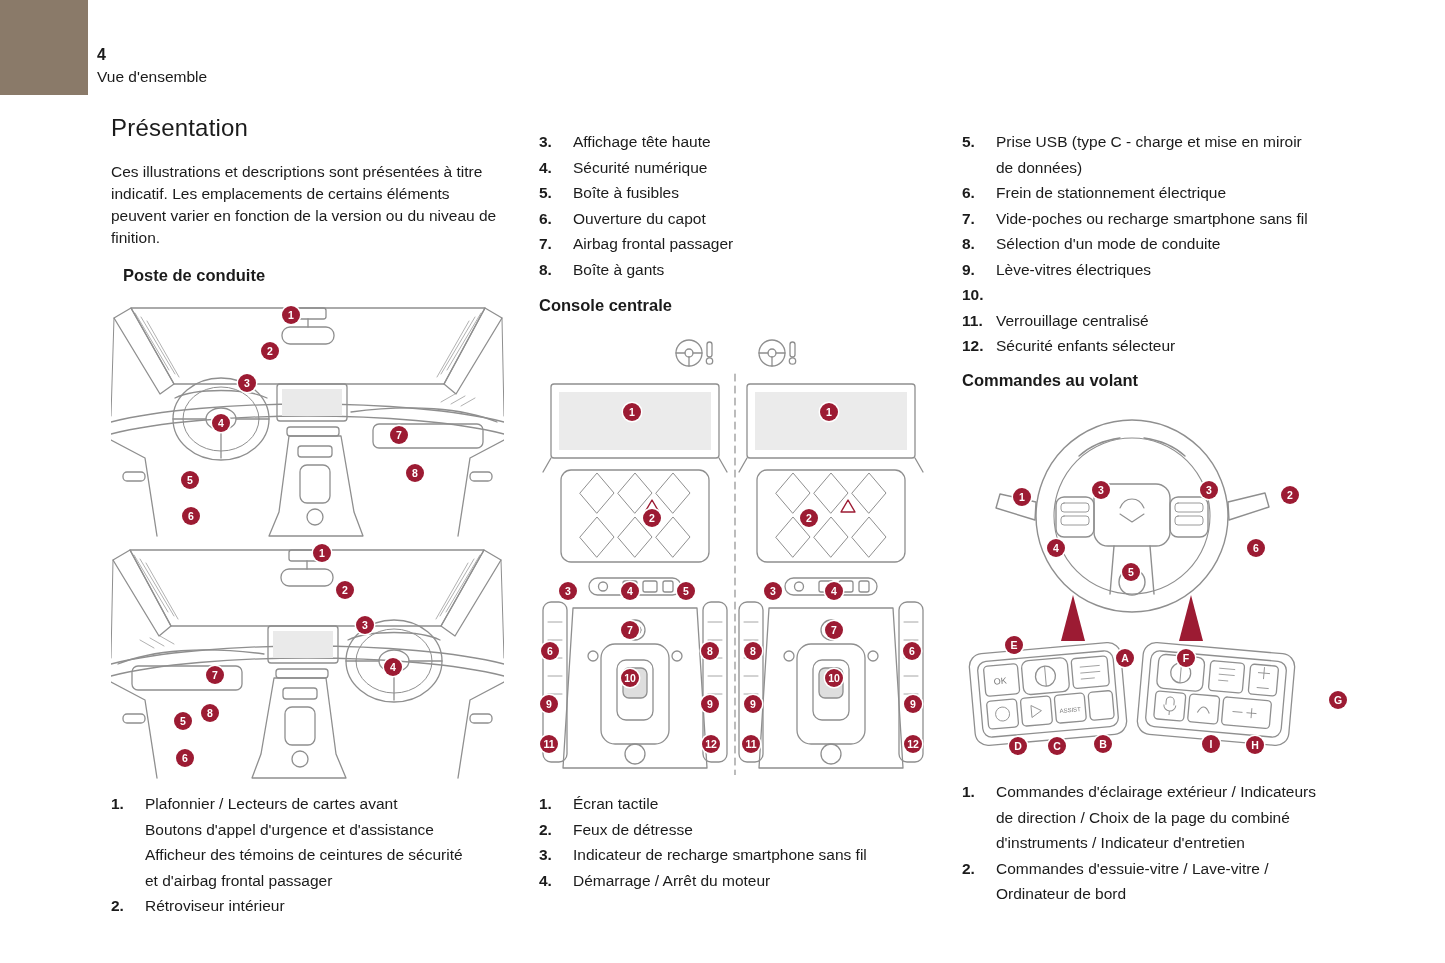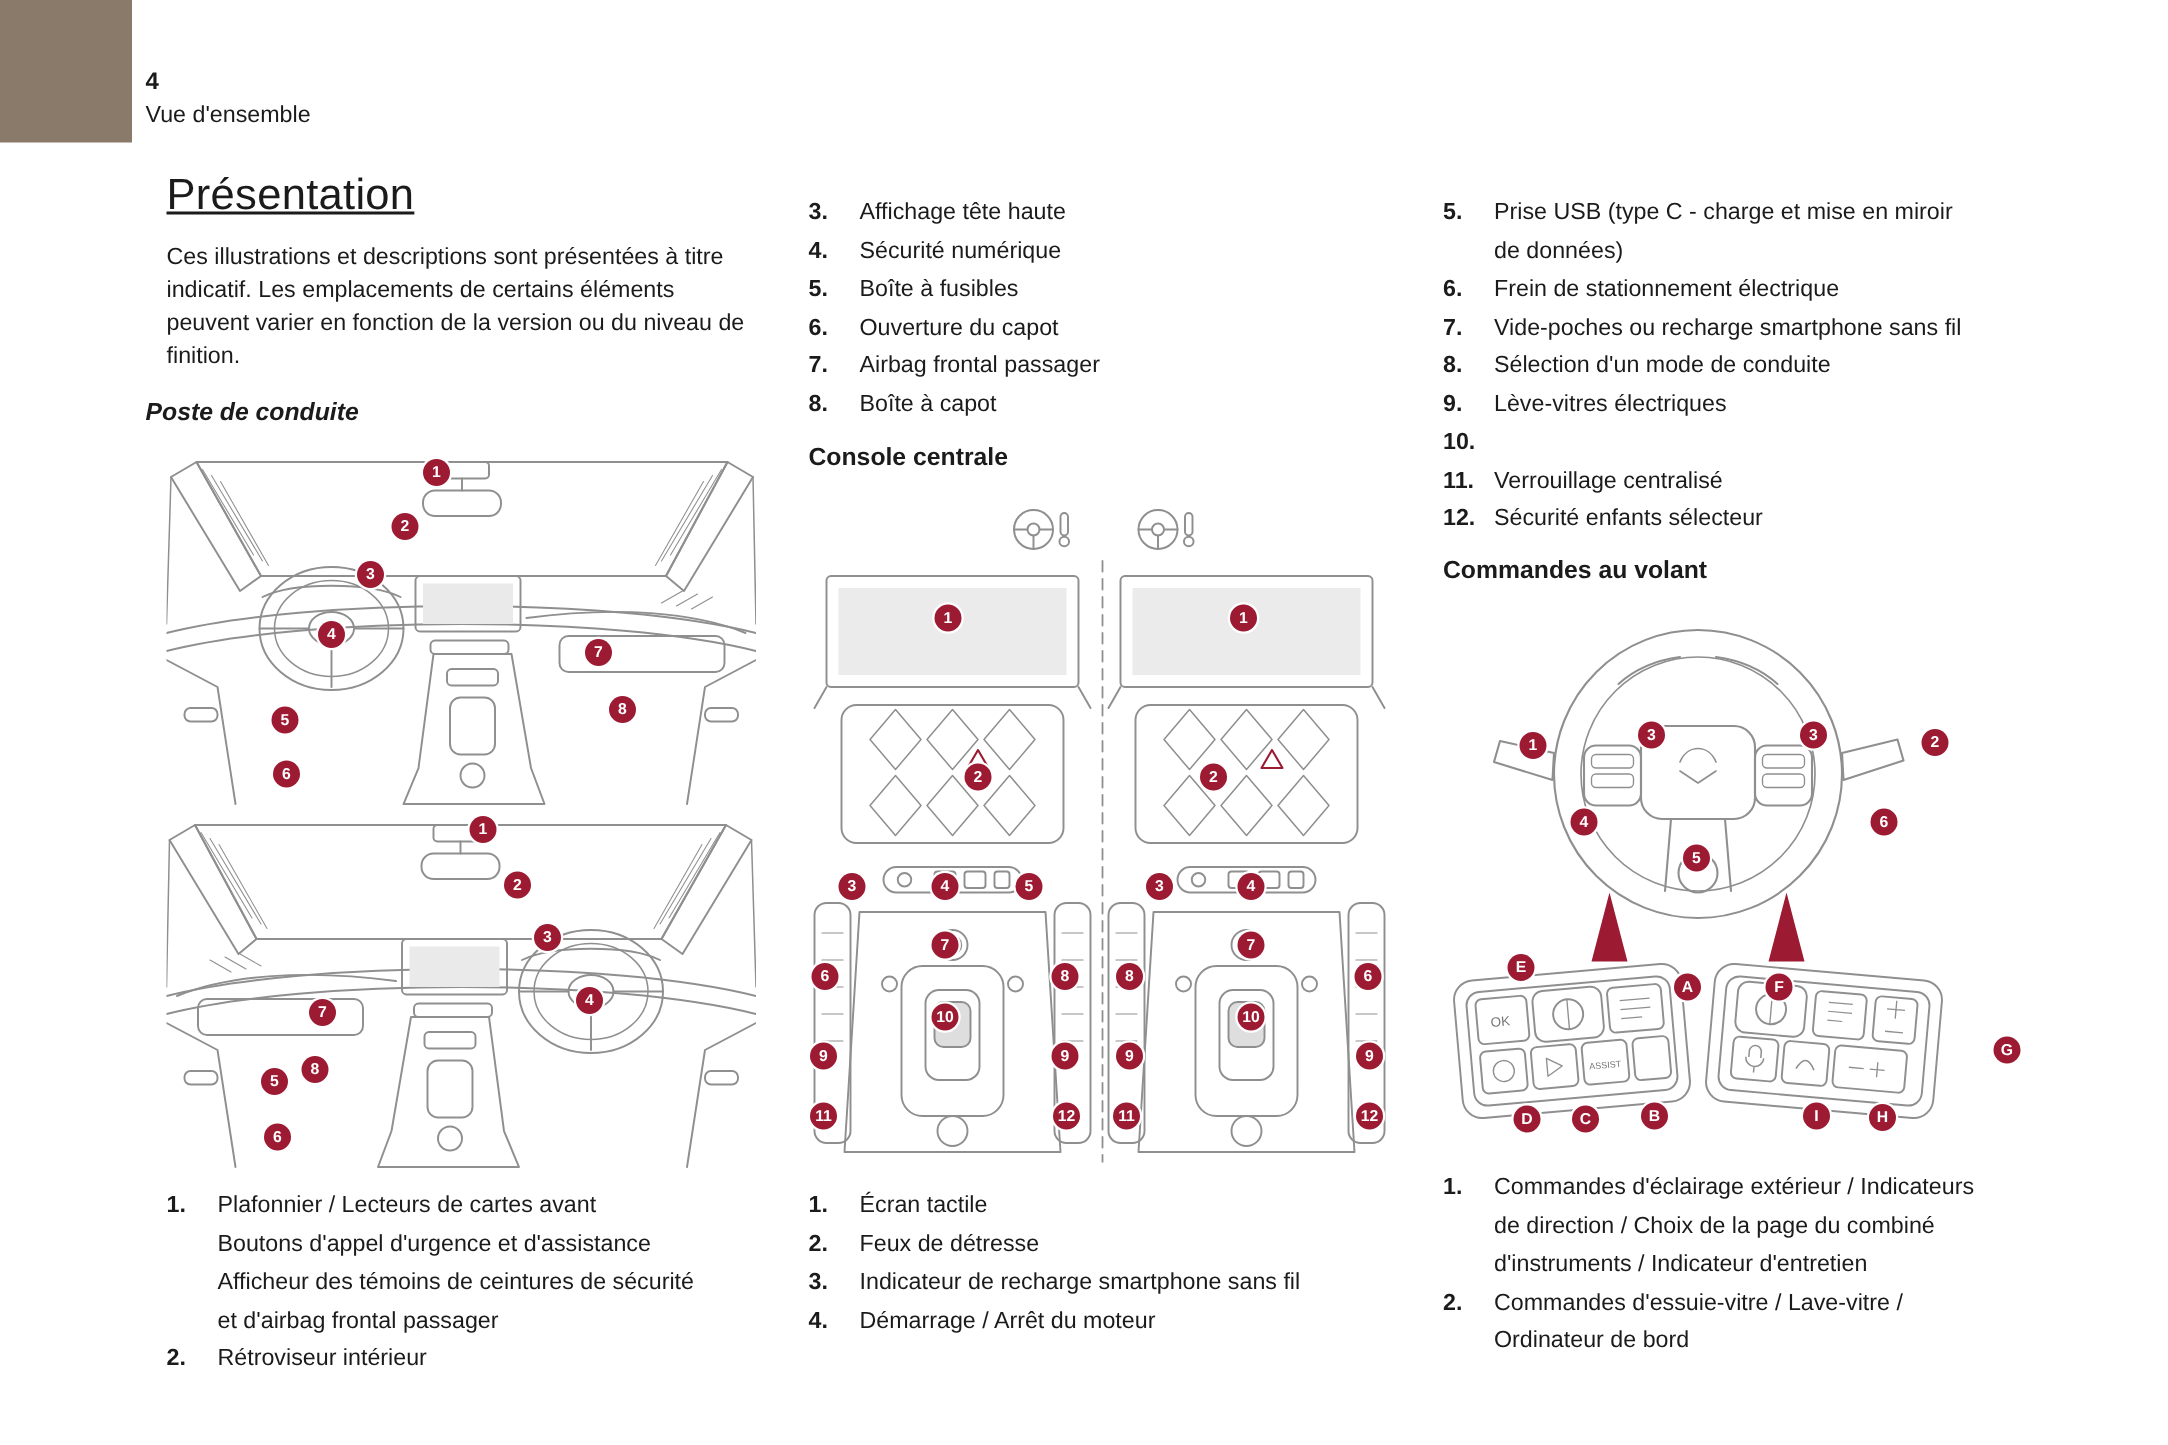--- a/index.html
+++ b/index.html
@@ -7,21 +7,21 @@
     --badge:#9c1b33;
     --ink:#1b1b1b;
     --line:#8f8f8f;
   }
   *{box-sizing:border-box;}
   body{margin:0;background:#fff;font-family:"Liberation Sans",sans-serif;color:var(--ink);}
   .page{position:relative;width:1445px;height:963px;background:#fff;overflow:hidden;}
   .corner{position:absolute;left:0;top:0;width:88px;height:95px;background:var(--corner);}
   .page-num{position:absolute;left:97px;top:46px;font-size:16px;font-weight:bold;}
   .section-name{position:absolute;left:97px;top:68px;font-size:15.5px;}
-  .title{position:absolute;left:111px;top:114px;margin:0;font-size:29px;font-weight:400;letter-spacing:0.2px;text-decoration:underline;}
+  .title{position:absolute;left:111px;top:114px;margin:0;font-size:24px;font-weight:400;letter-spacing:0.2px;}
   .intro{position:absolute;left:111px;top:161px;width:394px;margin:0;font-size:15.5px;line-height:22px;}
   .subhead{position:absolute;margin:0;font-size:16.5px;font-weight:bold;}
   .ref-list{position:absolute;list-style:none;margin:0;padding:0;font-size:15.5px;line-height:25.5px;}
   .ref-list li{display:flex;}
   .ref-list .num{flex:none;width:34px;font-weight:bold;}
   .ref-list .txt{white-space:pre-line;}
   .figure{position:absolute;}
   .figure svg{position:absolute;left:0;top:0;width:100%;height:100%;}
   .badge{
     position:absolute;width:18px;height:18px;border-radius:50%;
@@ -35,21 +35,21 @@
 
 <div class="page">
 
   <div class="corner"></div>
   <div class="page-num">4</div>
   <div class="section-name">Vue d'ensemble</div>
 
   <h1 class="title">Présentation</h1>
   <p class="intro">Ces illustrations et descriptions sont présentées à titre indicatif. Les emplacements de certains éléments peuvent varier en fonction de la version ou du niveau de finition.</p>
 
-  <h2 class="subhead" style="left:97px;top:266px;font-style:italic;">Poste de conduite</h2>
+  <h2 class="subhead" style="left:123px;top:266px;">Poste de conduite</h2>
 
   <div class="figure" style="left:111px;top:300px;width:393px;height:480px;">
     <svg viewBox="0 0 393 480">
       <g id="dashview" stroke="#8f8f8f" fill="none" stroke-width="1.3" stroke-linejoin="round" stroke-linecap="round">
         <path d="M20,8 L374,8 L333,84 L63,84 Z"></path>
         <path d="M20,8 L3,18 L49,94 L63,84 Z"></path>
         <path d="M24,13 L58,70 M30,17 L64,74 M36,21 L68,77" stroke-width="0.7"></path>
         <path d="M374,8 L391,18 L345,94 L333,84 Z"></path>
         <path d="M370,13 L336,70 M364,17 L330,74 M358,21 L326,77" stroke-width="0.7"></path>
         <path d="M3,18 L0,116 M391,18 L393,116" stroke-width="1"></path>
@@ -127,21 +127,21 @@
     <li>
         <span class="num">6.</span>
         <span class="txt">Ouverture du capot</span>
       </li>
     <li>
         <span class="num">7.</span>
         <span class="txt">Airbag frontal passager</span>
       </li>
     <li>
         <span class="num">8.</span>
-        <span class="txt">Boîte à capot</span>
+        <span class="txt">Boîte à gants</span>
       </li>
   </ol>
 
   <h2 class="subhead" style="left:539px;top:296px;">Console centrale</h2>
 
   <div class="figure" style="left:539px;top:330px;width:392px;height:445px;">
     <svg viewBox="0 0 392 445">
       <g stroke="#8f8f8f" fill="none" stroke-width="1.3" stroke-linejoin="round" stroke-linecap="round">
         <g>
           <circle cx="150" cy="23" r="13"></circle>

